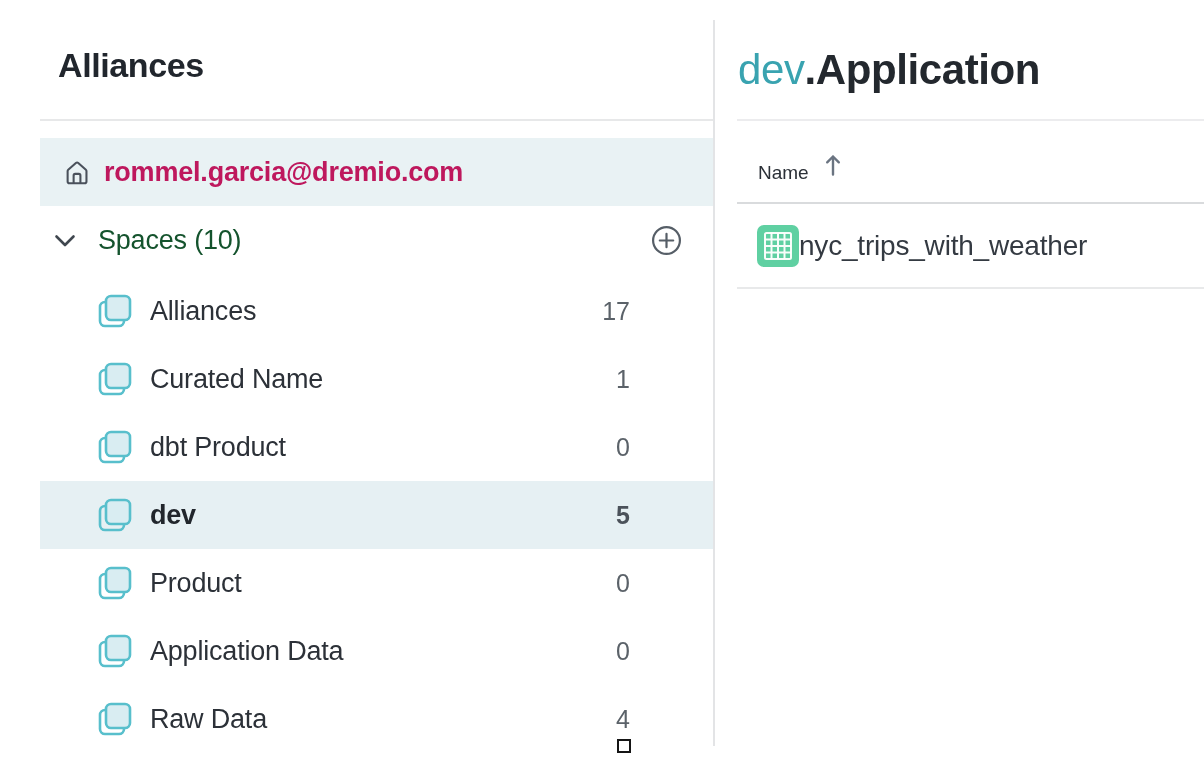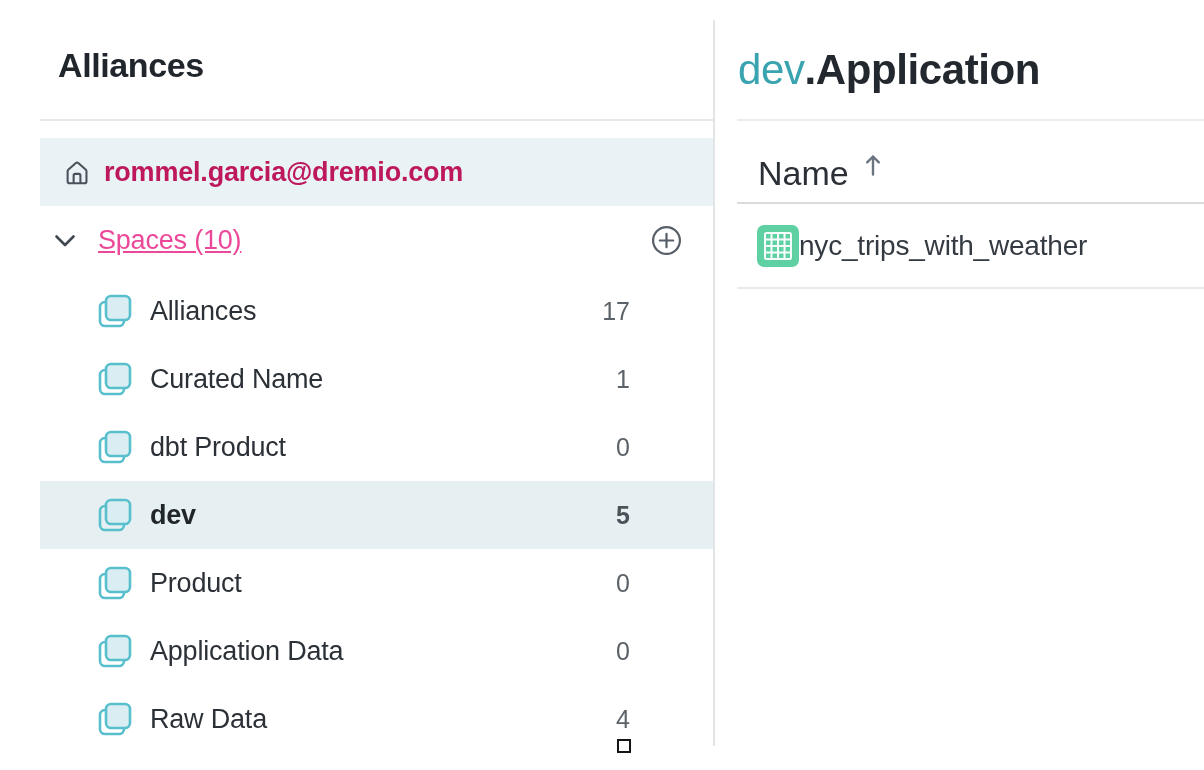--- a/index.html
+++ b/index.html
@@ -14,21 +14,21 @@
 
   .home-row { left:40px; top:138px; width:674px; height:68px; background:#e9f2f4;
               display:flex; align-items:center; padding-left:22px; cursor:pointer; }
   .home-row .label { margin-left:12px; font-size:27px; font-weight:600;
                      color:#be185d; letter-spacing:-0.2px; }
 
   .spaces-header { left:40px; top:216px; width:674px; height:48px; }
   .chevron-btn { position:absolute; left:13px; top:13px; width:24px; height:24px;
                  display:flex; align-items:center; justify-content:center; cursor:pointer; }
   .spaces-label { position:absolute; left:58px; top:9px; font-size:27px;
-                  color:#ec4899; letter-spacing:-0.2px;text-decoration:underline; }
+                  color:#14532d; letter-spacing:-0.2px; }
   .plus-btn { position:absolute; right:32px; top:9px; width:31px; height:31px; cursor:pointer; }
 
   .space-rows { left:40px; top:277px; width:674px; }
   .space-row { position:relative; height:68px; display:flex; align-items:center; cursor:pointer; }
   .space-row.selected { background:#e6f0f3; }
   .space-icon { position:absolute; left:55px; top:14px; width:40px; height:40px; }
   .space-label { margin-left:110px; font-size:27px; color:#2c3138; letter-spacing:-0.2px; }
   .space-row.selected .space-label { font-weight:700; color:#21262c; }
   .space-count { position:absolute; right:84px; font-size:25px; color:#5b6269; }
   .space-row.selected .space-count { font-weight:600; color:#4b525a; }
@@ -40,21 +40,21 @@
   .vdiv { left:713px; top:20px; width:2px; height:726px; background:#e3e4e6; }
 
   
   .breadcrumb { left:738px; top:46px; font-size:42px; letter-spacing:-0.4px; }
   .breadcrumb .crumb-space { color:#39a3b0; font-weight:400; cursor:pointer; }
   .breadcrumb .crumb-sep, .breadcrumb .crumb-current { color:#23282e; font-weight:700; }
   .div-right-top { left:737px; top:119px; width:467px; height:2px; background:#ececee; }
 
   .name-header { left:758px; top:145px; height:40px; display:flex; align-items:center;
                  cursor:pointer; }
-  .name-header .col-label { font-size:34px; font-weight:500; color:#2b3037;margin-top:16px; }
+  .name-header .col-label { font-size:19px; font-weight:500; color:#2b3037;margin-top:16px; }
   .name-header svg { margin-left:15px; }
   .div-name { left:737px; top:202px; width:467px; height:2px; background:#d9dbdd; }
 
   .dataset-row { left:737px; top:204px; width:467px; height:83px; display:flex;
                  align-items:center; padding-left:20px; cursor:pointer; }
   .dataset-row .ds-label { font-size:28px; color:#343a42;
                            letter-spacing:-0.2px; }
   .div-row { left:737px; top:287px; width:467px; height:2px; background:#e8e9ea; }
 </style>
 </head>

